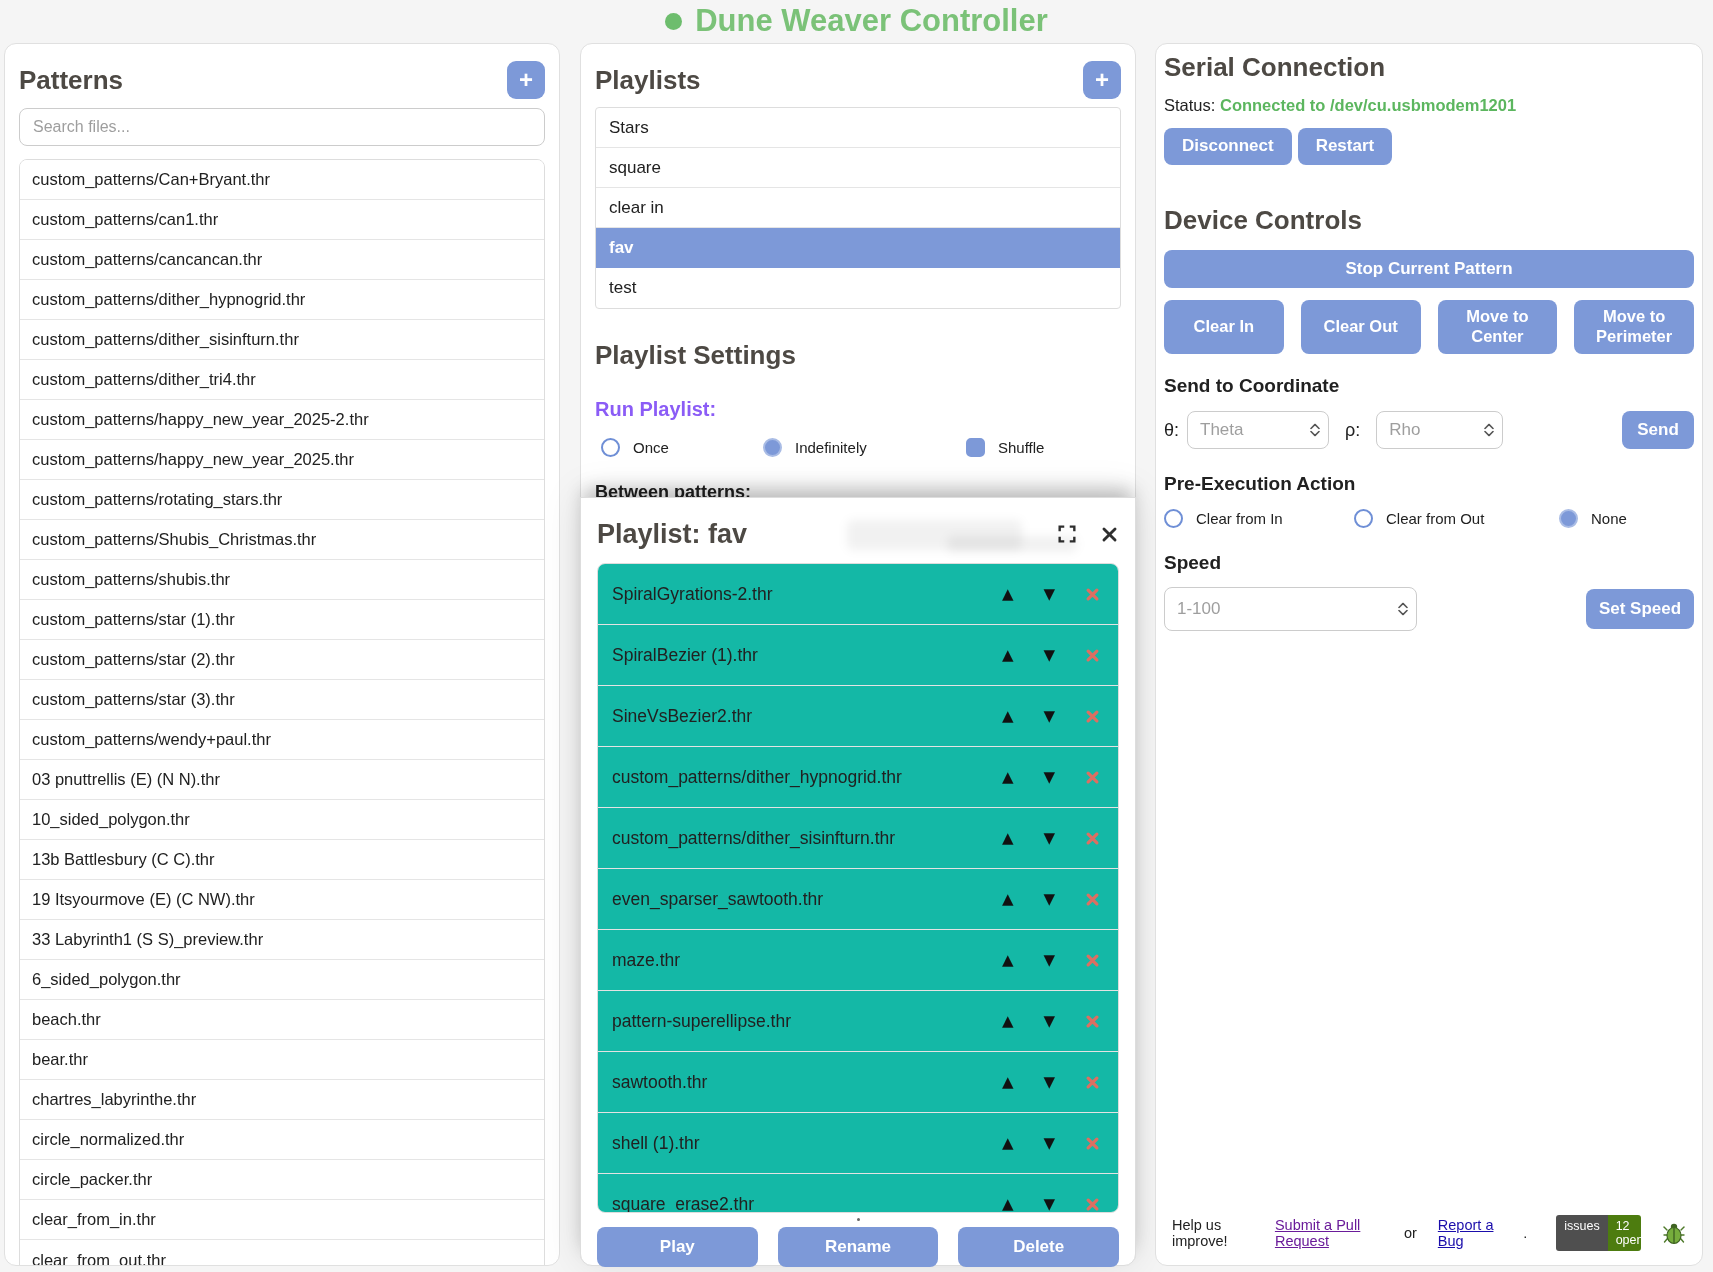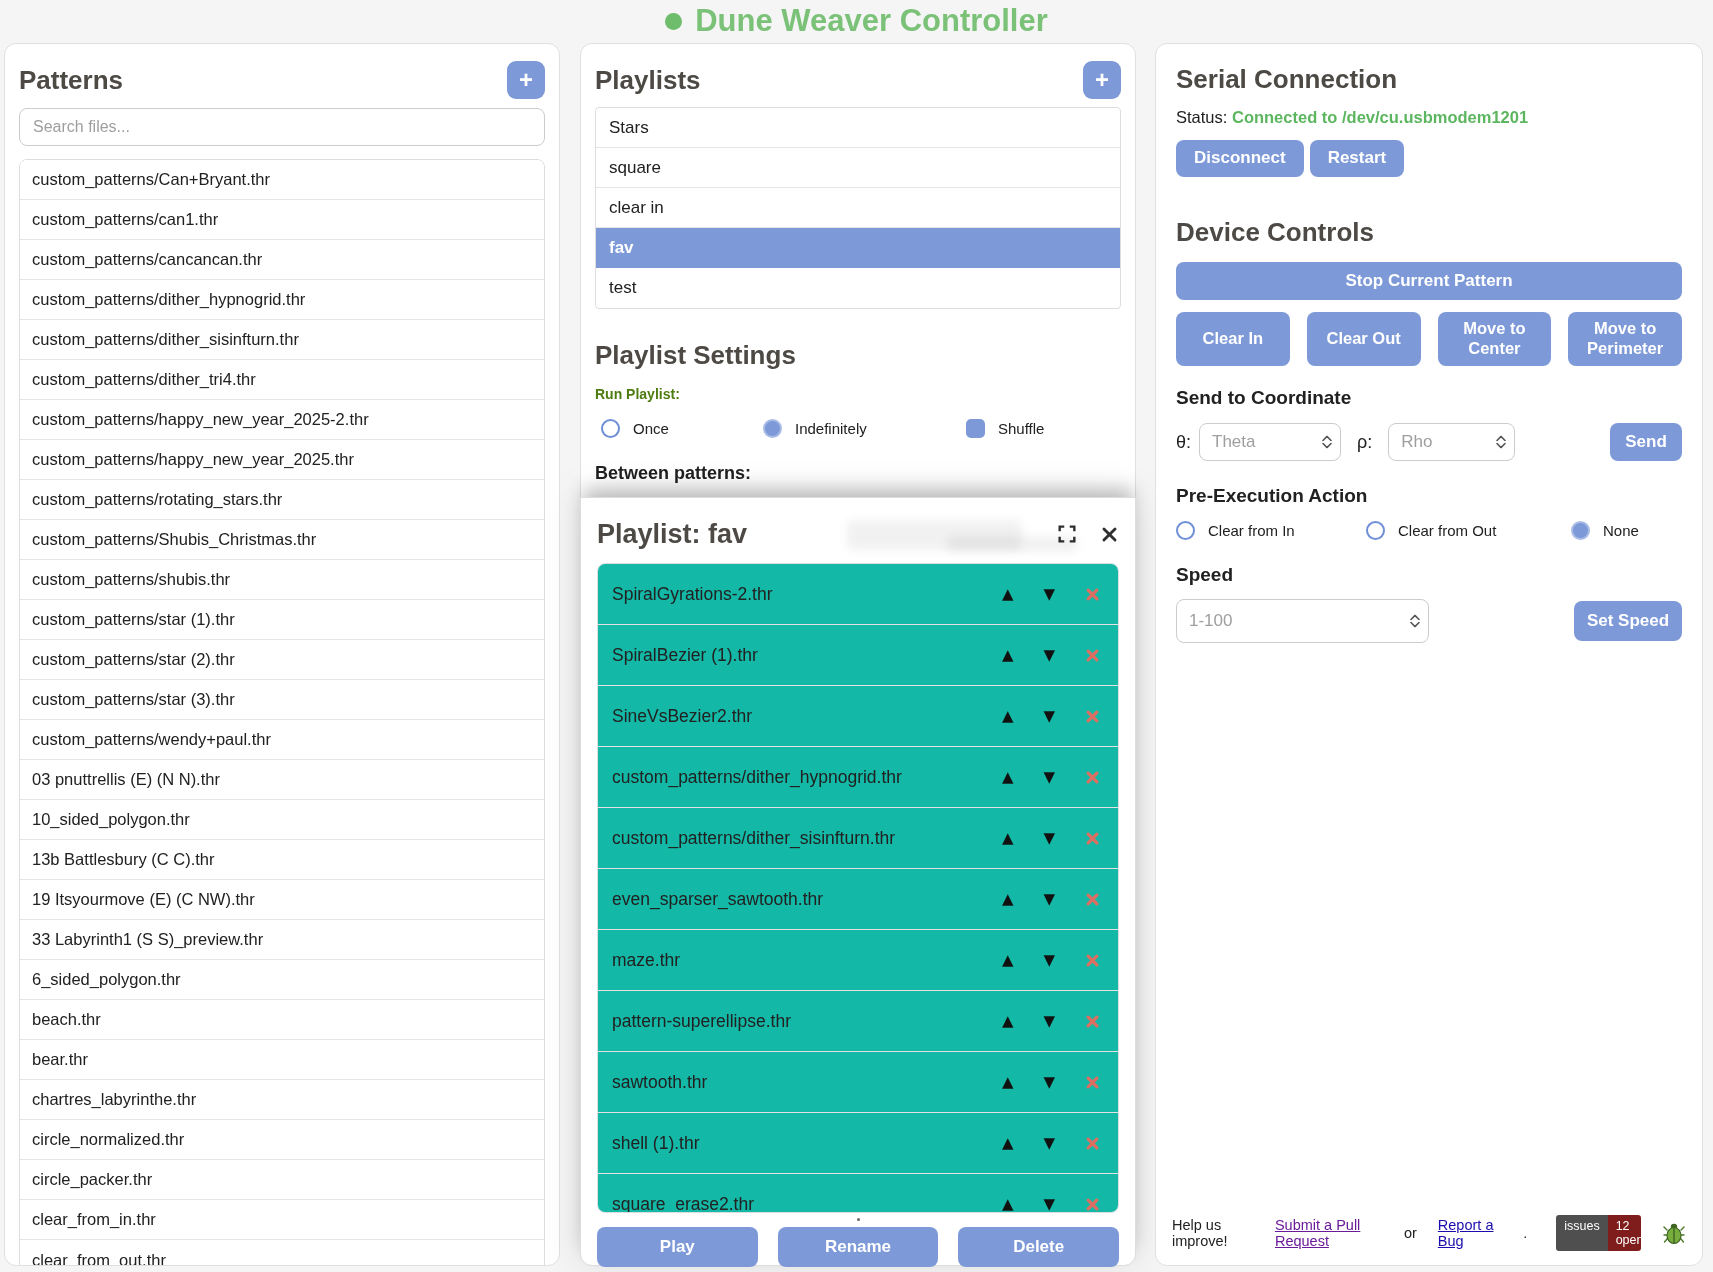--- a/index.html
+++ b/index.html
@@ -32,21 +32,21 @@
   .file-row:last-child { border-bottom:none; }
 
   
   #playlists-panel { left:580px; width:556px; height:1223px; overflow:hidden; }
   .pl-list { margin-top:5px; border:1px solid #ddd; border-radius:4px; overflow:hidden; }
   .pl-row { height:40px; display:flex; align-items:center; padding:0 13px; font-size:17px;
     border-bottom:1px solid #e5e5e5; cursor:pointer; }
   .pl-row:last-child { border-bottom:none; }
   .pl-row.selected { background:#7d99d8; color:#fff; font-weight:bold; border-bottom-color:#7d99d8; }
   .section-title { font-size:26px; font-weight:bold; color:#4d4944; margin-top:31px; }
-  .sub-label { font-size:14px; font-weight:bold; color:#4d7c0f; margin-top:15px; }
+  .sub-label { font-size:20px; font-weight:bold; color:#8b5cf6; margin-top:27px; }
   .opt-row { display:grid; margin-top:17px; align-items:center; }
   .opt-row.run-opts { grid-template-columns:162px 203px 1fr; padding-left:6px; }
   .opt { display:flex; align-items:center; gap:13px; font-size:15px; cursor:pointer; }
   .ctl { width:19px; height:19px; flex:0 0 19px; border:2.5px solid #6f8fd6; border-radius:50%; background:#fff; }
   .opt.checkbox .ctl { border-radius:5px; }
   .opt.radio.checked .ctl { background:#7d99d8; border-color:#a9bce5; }
   .opt.checkbox.checked .ctl { background:#7d99d8; border-color:#7d99d8; }
   .between-label { font-size:18px; font-weight:bold; margin-top:25px; }
 
   
@@ -70,21 +70,21 @@
   .rem-btn { background:none; border:none; cursor:pointer; display:flex; align-items:center; }
   .modal-dot { width:3px; height:3px; background:#666; border-radius:50%; margin:5px auto 0; }
   .modal-actions { display:flex; gap:20px; margin-top:6px; }
   .modal-actions .blue-btn { flex:1; height:40px; }
 
   
   .blue-btn { background:#7d99d8; color:#fff; border:none; border-radius:8px;
     font-size:17px; font-weight:bold; font-family:inherit; cursor:pointer; line-height:1.2; }
 
   
-  #control-panel { left:1155px; width:548px; height:1223px; padding:20px; }
+  #control-panel { left:1155px; width:548px; height:1223px; padding:8px; }
   .ctl-title { font-size:26px; font-weight:bold; color:#4d4944; }
   .status-line { margin-top:13px; font-size:16.5px; }
   .status-value { color:#5cb65f; font-weight:bold; }
   .serial-btns { display:flex; gap:6px; margin-top:13px; }
   .serial-btns .blue-btn { height:37px; padding:0 18px; }
   .device-title { margin-top:40px; }
   .stop-btn { width:100%; height:38px; margin-top:14px; }
   .device-row { display:flex; gap:17px; margin-top:12px; }
   .device-row .blue-btn { flex:1; height:54px; padding:0 6px; font-size:16.5px; }
   .coord-title { font-size:19px; font-weight:bold; margin-top:21px; }
@@ -108,21 +108,21 @@
   .setspeed-btn { margin-left:auto; width:108px; height:40px; }
 
   
   .panel-footer { position:absolute; left:16px; right:16px; bottom:14px;
     display:flex; align-items:center; font-size:14.5px; gap:21px; }
   .link-purple { color:#6a1b9a; text-decoration:underline; cursor:pointer; }
   .link-blue { color:#1a0dab; text-decoration:underline; cursor:pointer; }
   .gh-badge { display:inline-flex; margin-left:8px; border-radius:3px; overflow:hidden;
     font-size:12.5px; color:#fff; cursor:pointer; }
   .gh-badge .seg-l { background:#4f4f4f; padding:4px 8px; }
-  .gh-badge .seg-r { background:#7f1d1d; padding:4px 8px; }
+  .gh-badge .seg-r { background:#4d7c0f; padding:4px 8px; }
   .beetle { margin-left:auto; display:flex; }
 </style>
 </head>
 <body>
 
 <div id="app">
 
   <div class="top-header">
     <div class="app-title">
       <span class="green-dot"></span>

